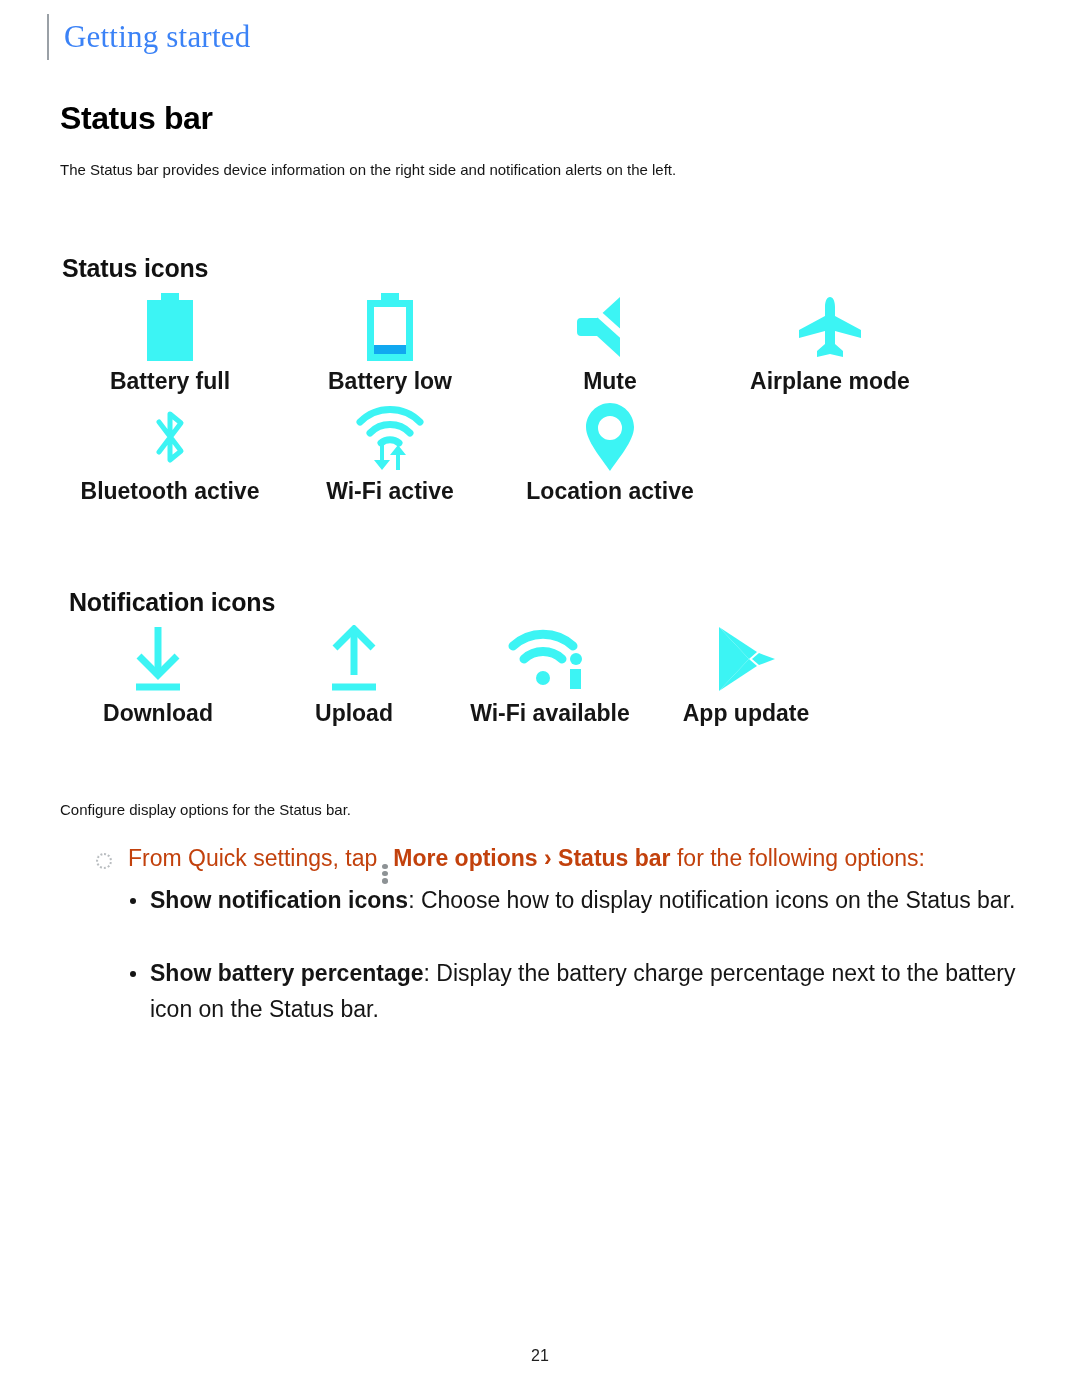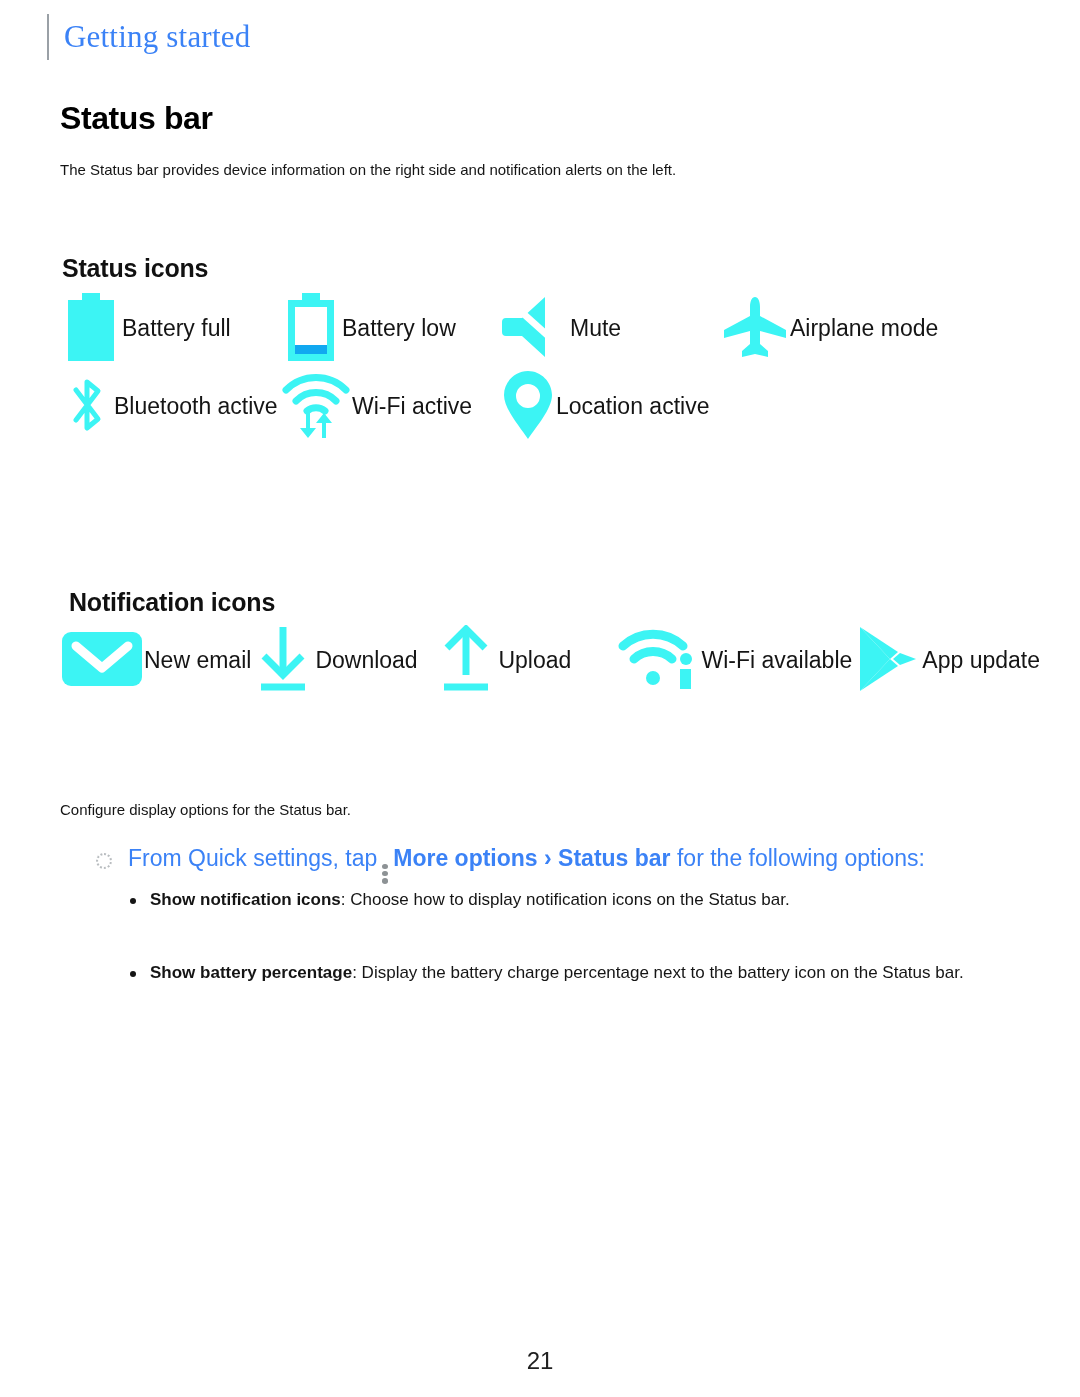--- a/index.html
+++ b/index.html
@@ -92,23 +92,24 @@
     grid-row-gap: 4px;
   }
   #notification-icons-grid {
     left: 60px;
     top: 622px;
     width: 980px;
     grid-template-columns: repeat(5, 1fr);
   }
   .icon-cell {
     display: flex;
-    flex-direction: row;
+    flex-direction: column;
     align-items: center;
     justify-content: flex-start;
+    font-weight: bold;
   }
   .icon-art {
     height: 74px;
     display: flex;
     align-items: center;
     justify-content: center;
   }
   .icon-label {
     font-size: 23px;
     line-height: 30px;
@@ -118,21 +119,21 @@
     margin-top: 2px;
   }
 
   
   .bullet-row {
     position: absolute;
     display: flex;
     align-items: flex-start;
     font-size: 23px;
     line-height: 36px;
-    color: #3b82f6;
+    color: #c2410c;
   }
   #quick-settings-item {
     left: 96px;
     top: 840px;
     width: 945px;
   }
   .hollow-bullet {
     flex: 0 0 auto;
     width: 12px;
     height: 12px;
@@ -172,34 +173,34 @@
   #sub-bullets {
     position: absolute;
     left: 130px;
     top: 882px;
     width: 910px;
   }
   .sub-bullet {
     position: relative;
     display: flex;
     align-items: flex-start;
-    font-size: 17px;
+    font-size: 23px;
     line-height: 36px;
     color: #151515;
     margin-bottom: 37px;
   }
 
   
   #page-number {
     position: absolute;
     left: 0;
     right: 0;
     top: 1347px;
     text-align: center;
-    font-size: 24px;
+    font-size: 16px;
     color: #202020;
   }
 </style>
 </head>
 <body>
 
 <div class="page-header">
   <div class="header-rule"></div>
   <div class="header-title">Getting started</div>
 </div>
@@ -283,29 +284,20 @@
       </svg>
     </div>
     <div class="icon-label">Location active</div>
   </div>
 </div>
 
 <div class="h2-title" id="notification-icons-heading">Notification icons</div>
 
 <div class="icon-grid" id="notification-icons-grid">
 
-  <div class="icon-cell">
-    <div class="icon-art">
-      <svg width="84" height="58" viewBox="0 0 84 58" aria-hidden="true">
-        <rect x="2" y="2" width="80" height="54" rx="9" fill="#3CF4F4"></rect>
-        <path d="M16 16 L42 38 L68 16" fill="none" stroke="#ffffff" stroke-width="9" stroke-linecap="round" stroke-linejoin="round"></path>
-      </svg>
-    </div>
-    <div class="icon-label">New email</div>
-  </div>
 
   <div class="icon-cell">
     <div class="icon-art">
       <svg width="64" height="68" viewBox="0 0 64 68" aria-hidden="true">
         <line x1="32" y1="2" x2="32" y2="48" stroke="#3CF4F4" stroke-width="7"></line>
         <path d="M13 31 L32 50 L51 31" fill="none" stroke="#3CF4F4" stroke-width="7" stroke-linecap="butt" stroke-linejoin="miter"></path>
         <line x1="10" y1="62" x2="54" y2="62" stroke="#3CF4F4" stroke-width="7"></line>
       </svg>
     </div>
     <div class="icon-label">Download</div>

